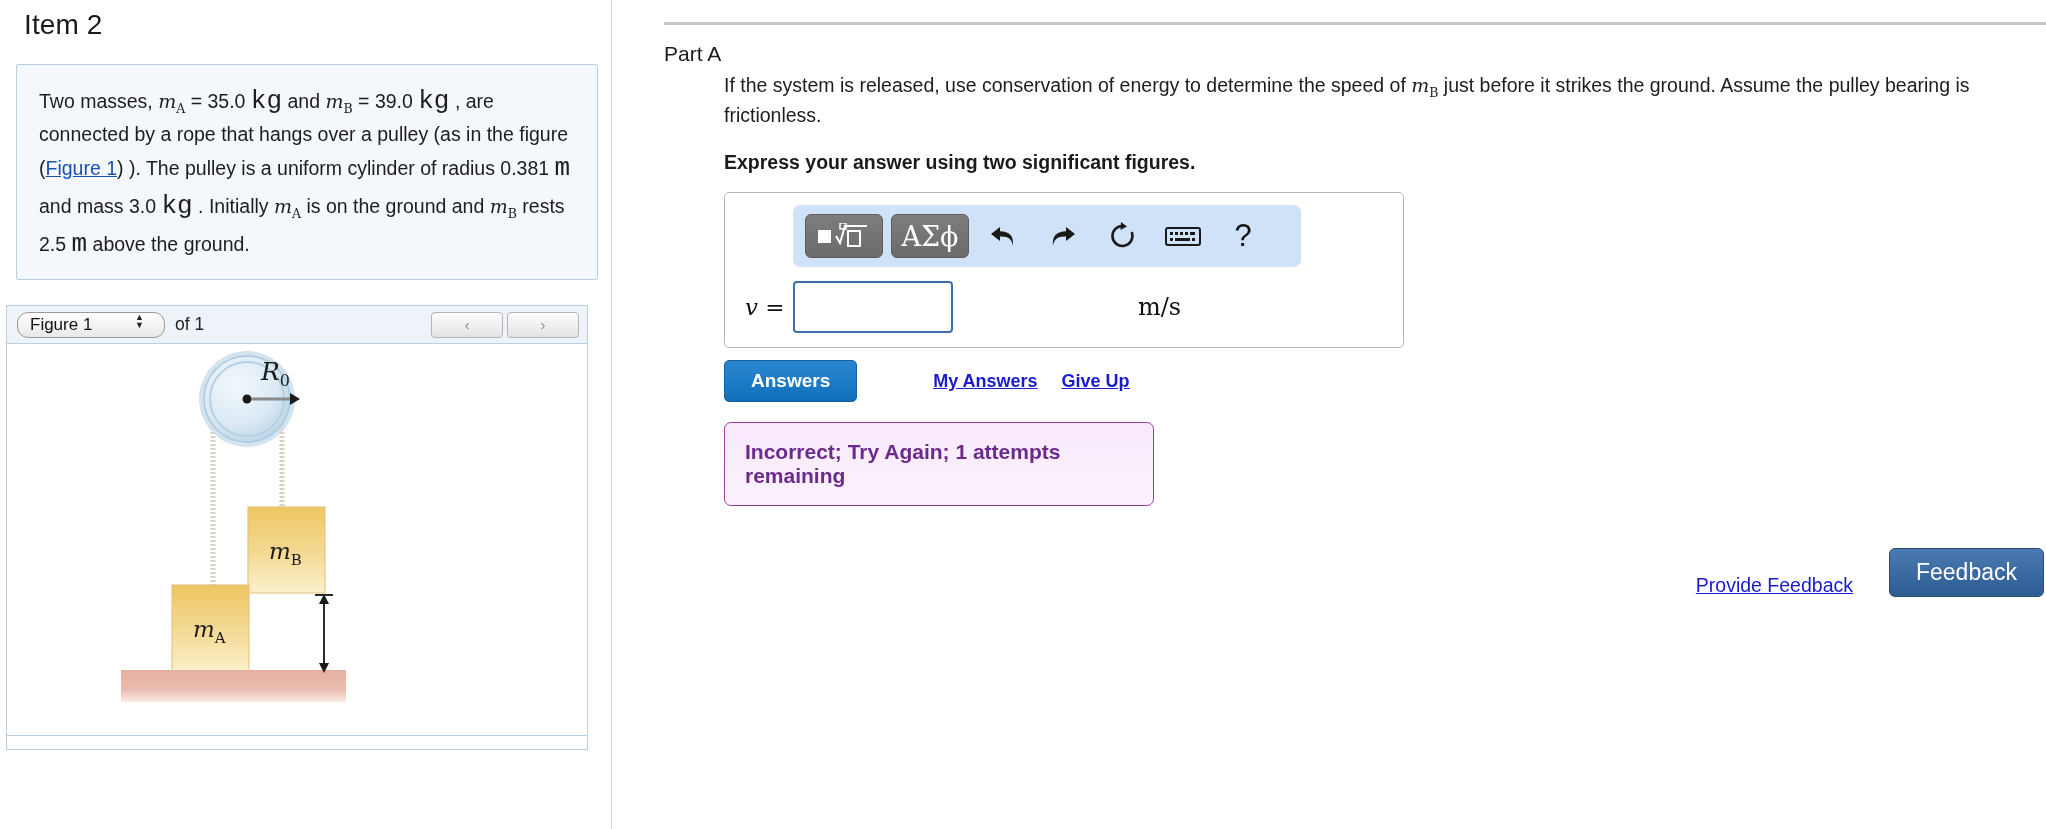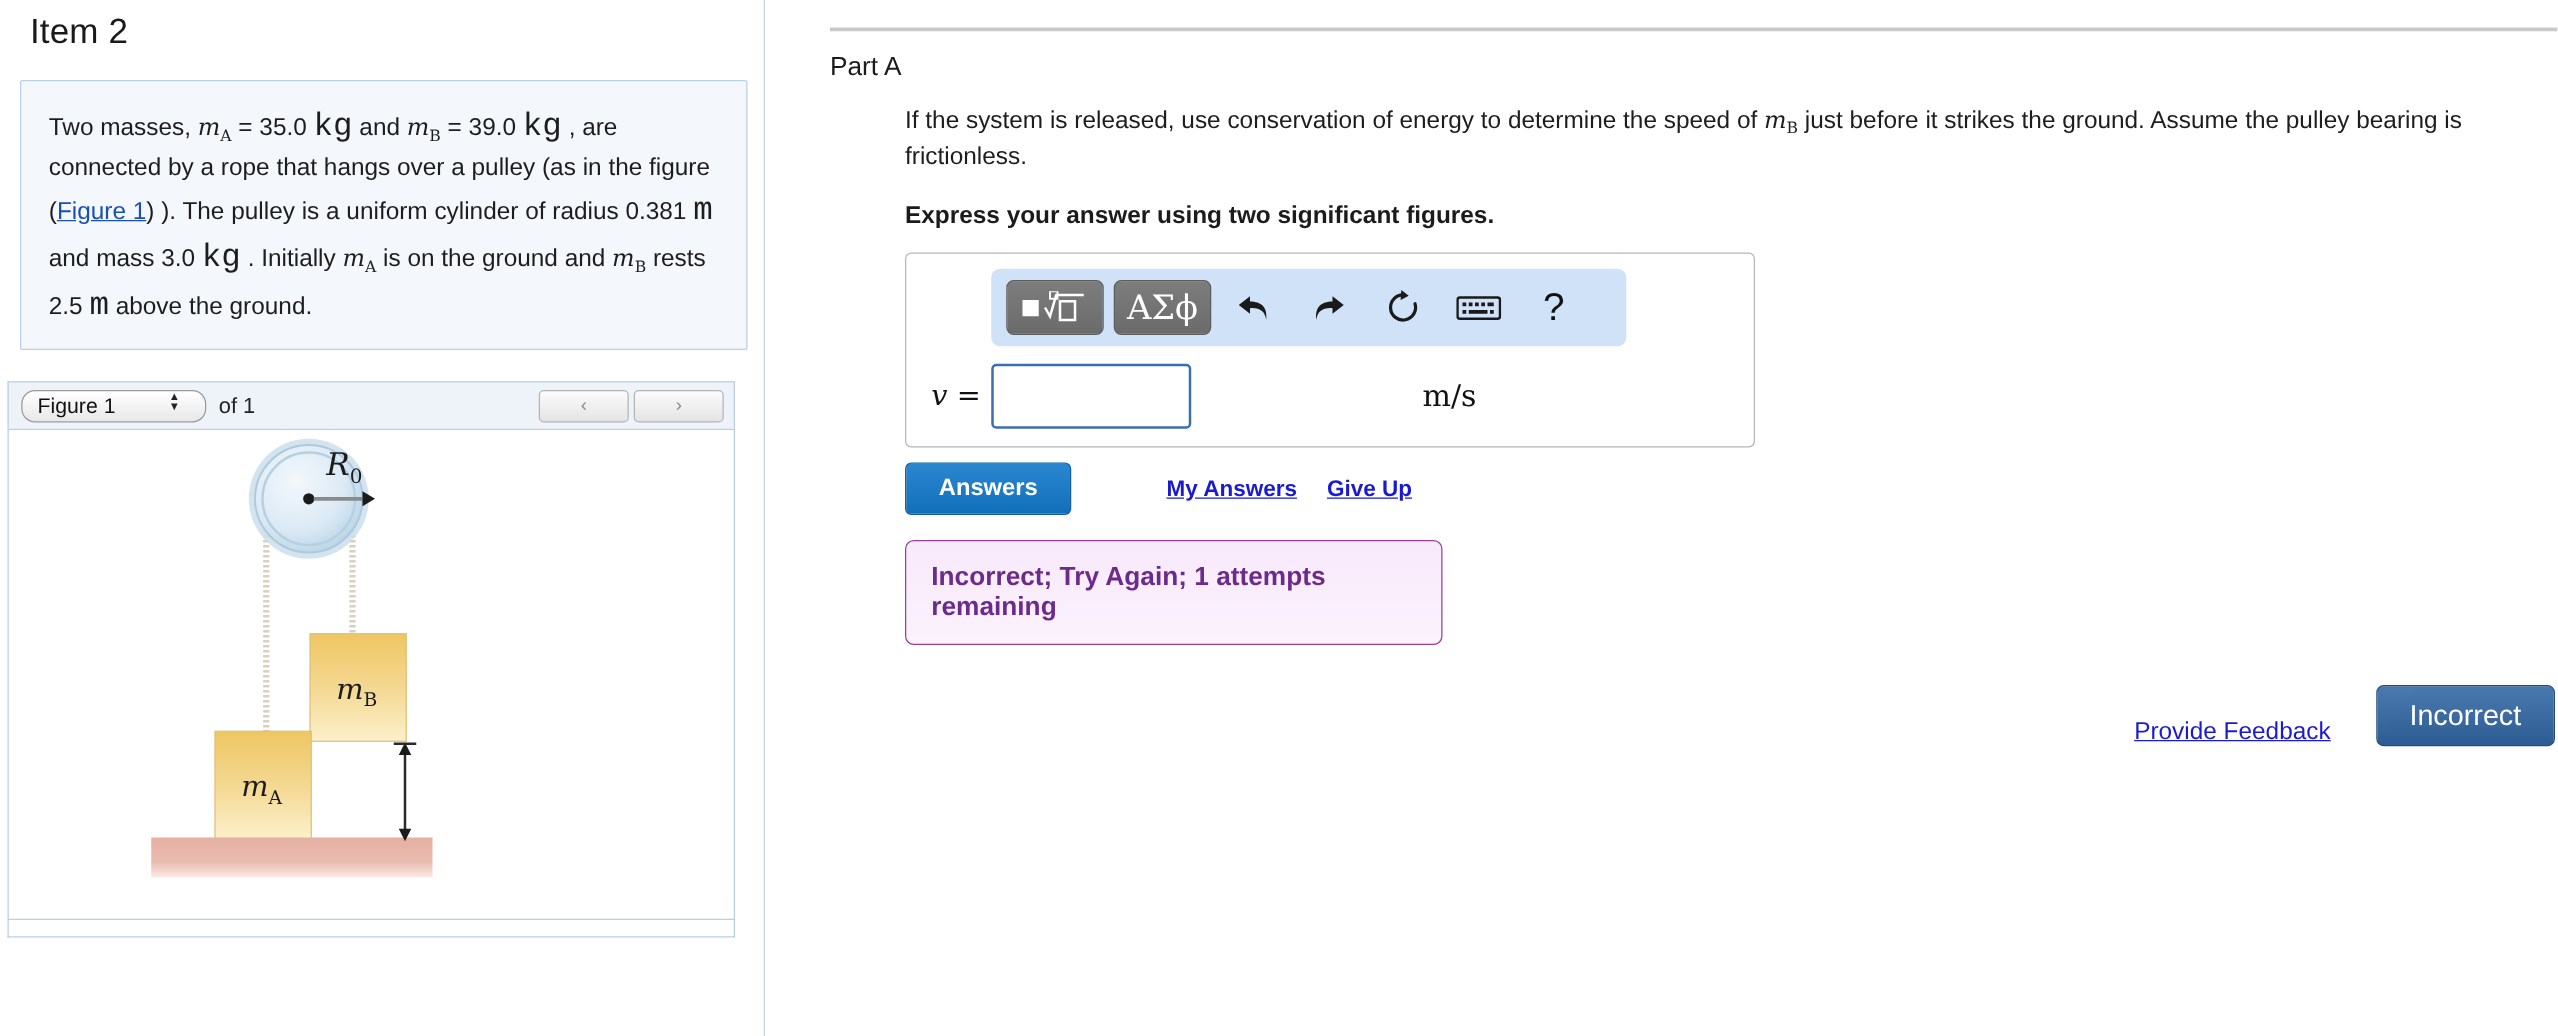--- a/index.html
+++ b/index.html
@@ -132,21 +132,21 @@
     height: 3px;
     background: #c9c9c9;
     width: 1382px;
   }
   .part-title {
     font-size: 21px;
     font-weight: normal;
     color: #1b1b1b;
     margin: 17px 0 0 22px;
   }
-  .part-body { margin-left: 52px; margin-top: 17px; padding-left: 30px; }
+  .part-body { margin-left: 52px; margin-top: 6px; padding-left: 30px; }
   .q-text {
     font-size: 19.5px;
     line-height: 1.42;
     color: #1d1d1d;
     max-width: 1340px;
   }
   .express {
     font-size: 19.5px;
     font-weight: bold;
     color: #1b1b1b;
@@ -435,16 +435,16 @@
         <button class="submit-btn">Answers</button>
         <span class="link-blue my-answers">My Answers</span>
         <span class="link-blue give-up">Give Up</span>
       </div>
 
       <div class="feedback">Incorrect; Try Again; 1 attempts remaining</div>
     </div>
 
     <div class="bottom-row">
       <span class="feedback-link">Provide Feedback</span>
-      <button class="continue-btn">Incorrect</button>
+      <button class="continue-btn">Feedback</button>
     </div>
   </div>
 </div>
 
 </body></html>

